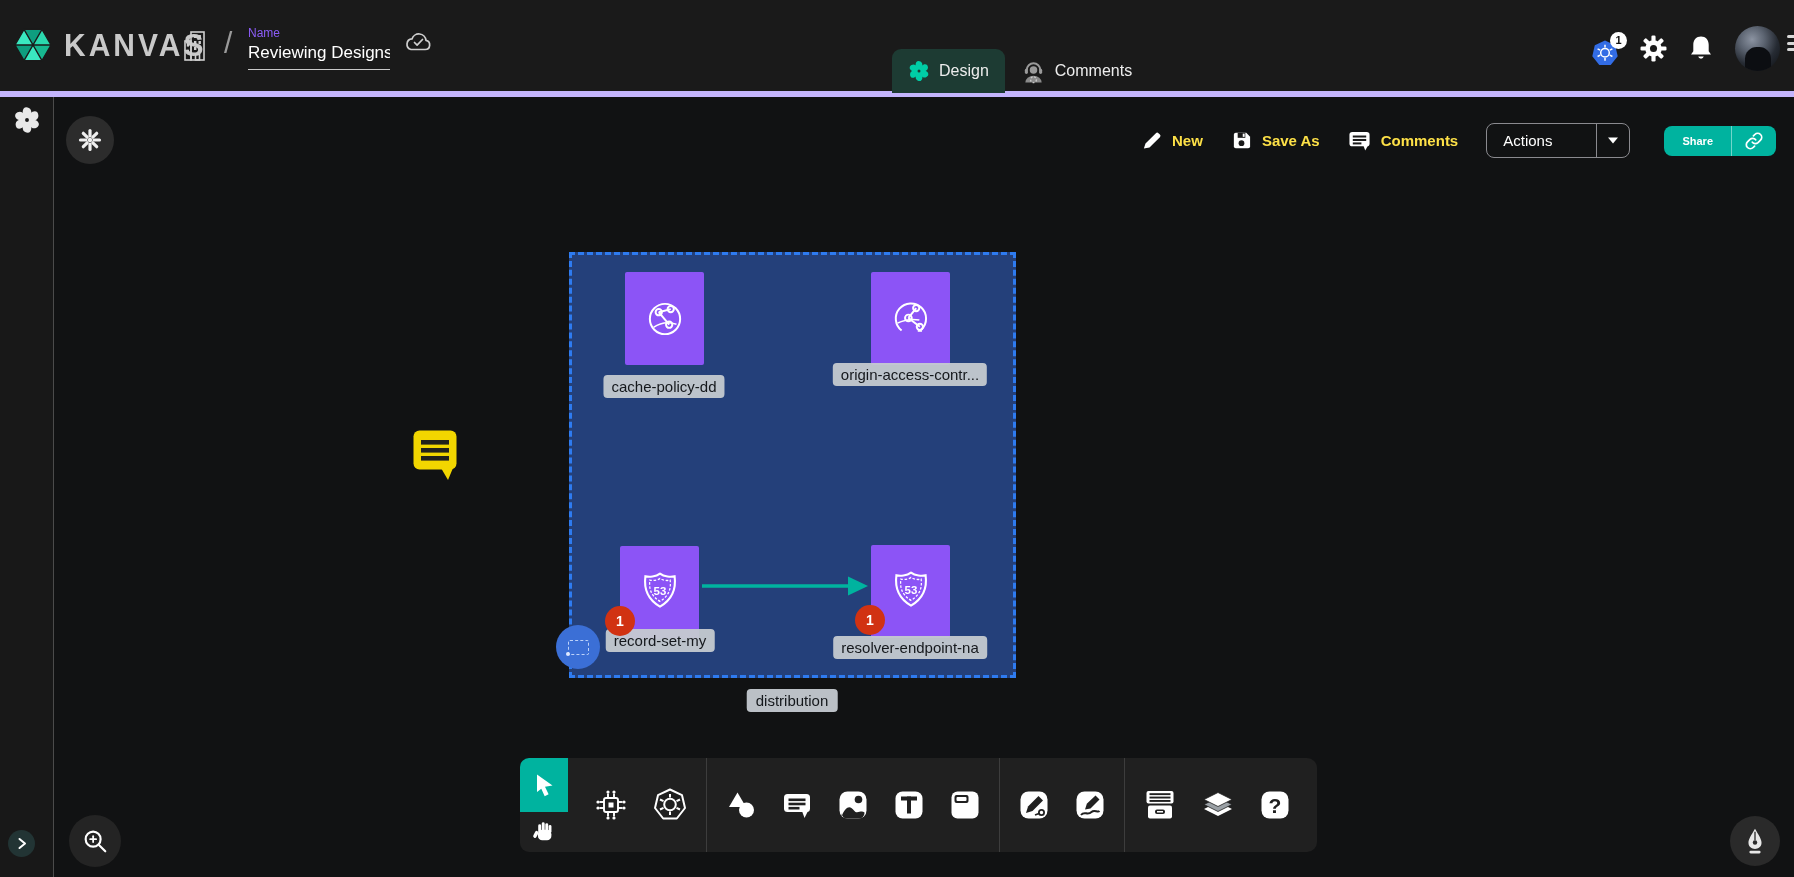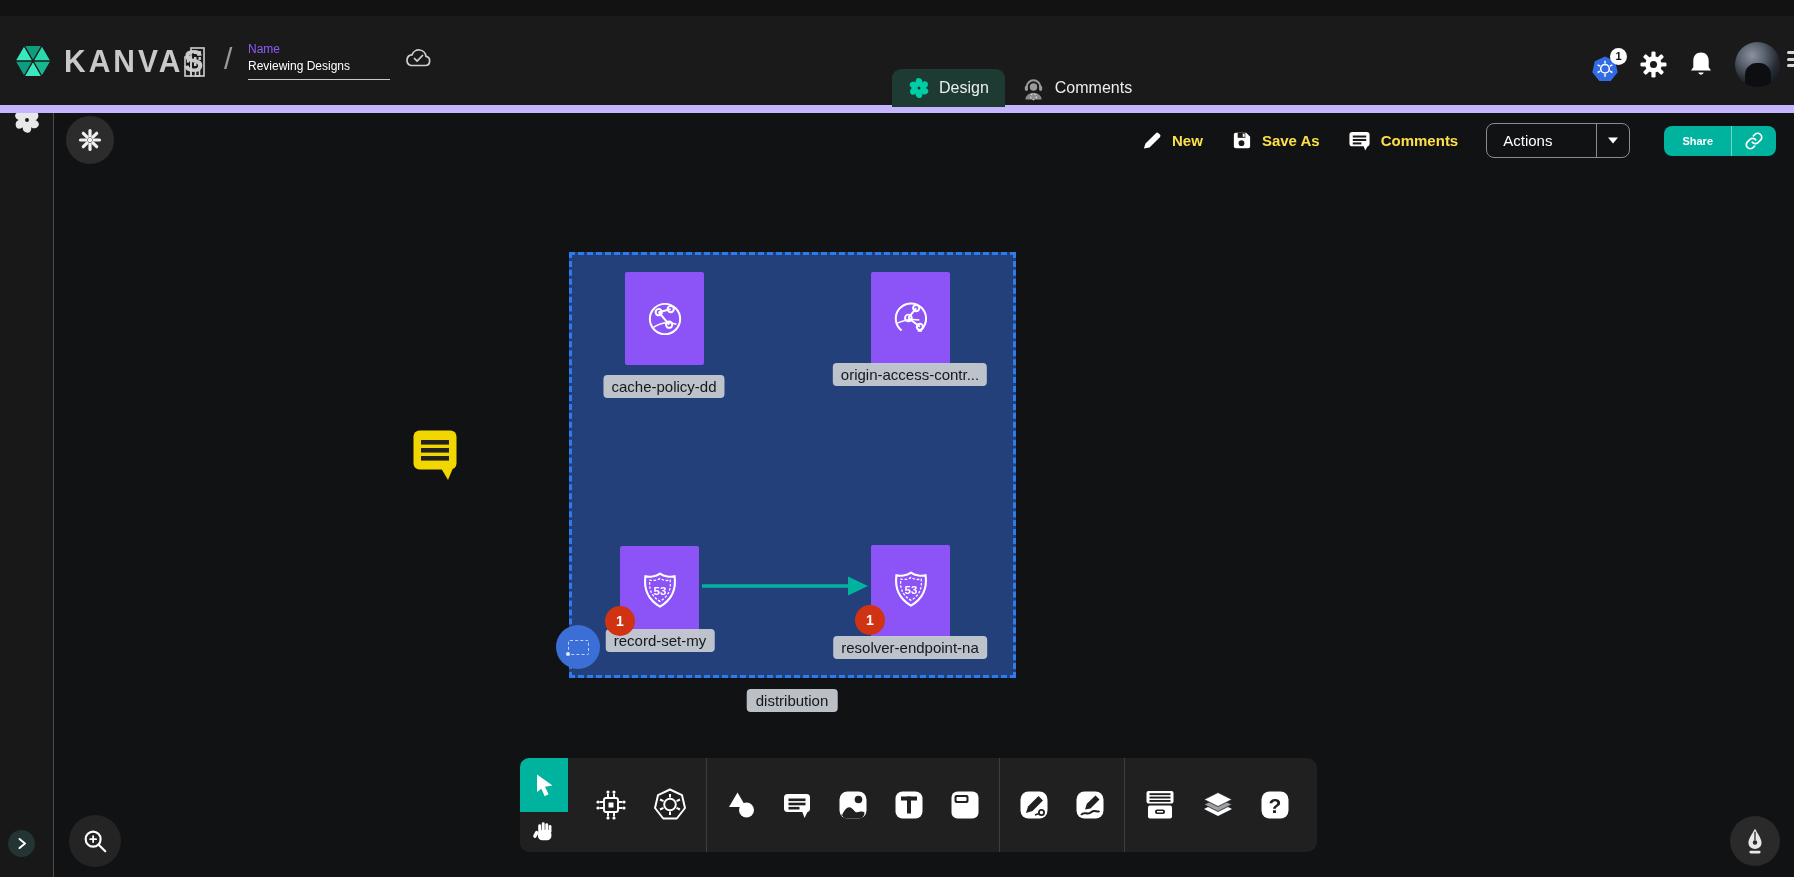--- a/index.html
+++ b/index.html
@@ -1,31 +1,31 @@
 <!DOCTYPE html>
 <html><head>
 <meta charset="utf-8">
 <style>
   * { margin:0; padding:0; box-sizing:border-box; }
   body { background:#000; font-family:"Liberation Sans", sans-serif; }
   .app { position:relative; width:1794px; height:877px; background:#121212; overflow:hidden; color:#fff; }
 
   
-  .header { position:absolute; left:0; top:16px; width:1794px; height:97px; background:#1a1a1a; border-bottom:8px solid #c4b5fd; z-index:30; }
+  .header { position:absolute; left:0; top:0; width:1794px; height:97px; background:#1a1a1a; border-bottom:6px solid #c4b5fd; z-index:30; }
   .logo { position:absolute; left:12px; top:22px; display:flex; align-items:center; gap:10px; }
   .logo-text { font-size:30px; font-weight:800; letter-spacing:3px; color:#c9c9c9; transform:scaleY(1.05); }
   .building { position:absolute; left:182px; top:28px; }
   .slash { position:absolute; left:224px; top:26px; font-size:30px; font-weight:300; color:#9a9a9a; }
   .name-block { position:absolute; left:248px; top:26px; }
   .name-label { font-size:12px; color:#8b5cf6; }
-  .name-input { display:block; margin-top:3px; width:142px; background:transparent; border:none; border-bottom:1px solid #c9c9c9; color:#fff; font-size:12px; font-family:"Liberation Sans", sans-serif; padding-bottom:6px; outline:none; }
+  .name-input { display:block; margin-top:3px; width:142px; background:transparent; border:none; border-bottom:1px solid #c9c9c9; color:#fff; font-size:17px; font-family:"Liberation Sans", sans-serif; padding-bottom:6px; outline:none; }
   .cloud-ic { position:absolute; left:403px; top:30px; }
 
   .tabs { position:absolute; left:892px; bottom:-2px; display:flex; align-items:flex-end; }
-  .tab { height:38px; display:flex; align-items:center; gap:9px; padding:0 16px; font-size:16px; color:#ededed; border-radius:9px 9px 0 0; cursor:pointer; }
+  .tab { height:44px; display:flex; align-items:center; gap:9px; padding:0 16px; font-size:16px; color:#ededed; border-radius:9px 9px 0 0; cursor:pointer; }
   .tab.active { background:#1d3b33; }
 
   .hdr-right { position:absolute; right:14px; top:0; height:97px; display:flex; align-items:center; gap:22px; }
   .k8s-wrap { position:relative; width:26px; height:26px; margin-top:8px; }
   .k8s-badge { position:absolute; right:-9px; top:-8px; width:17px; height:17px; background:#fff; color:#111; border-radius:50%; font-size:11px; font-weight:bold; display:flex; align-items:center; justify-content:center; }
   .avatar { width:45px; height:45px; border-radius:50%; position:relative; overflow:hidden;
             background:radial-gradient(circle at 38% 30%, #8b93a1 0%, #5b6370 30%, #262b33 60%, #0a0c0f 100%); }
   .avatar::after { content:""; position:absolute; left:22%; bottom:-2px; width:58%; height:58%; background:#0c0e12; border-radius:45% 45% 20% 20%; }
   .edge-menu { position:absolute; right:0; top:35px; width:7px; height:24px; overflow:hidden; }
   .edge-menu .bars { width:16px; }

